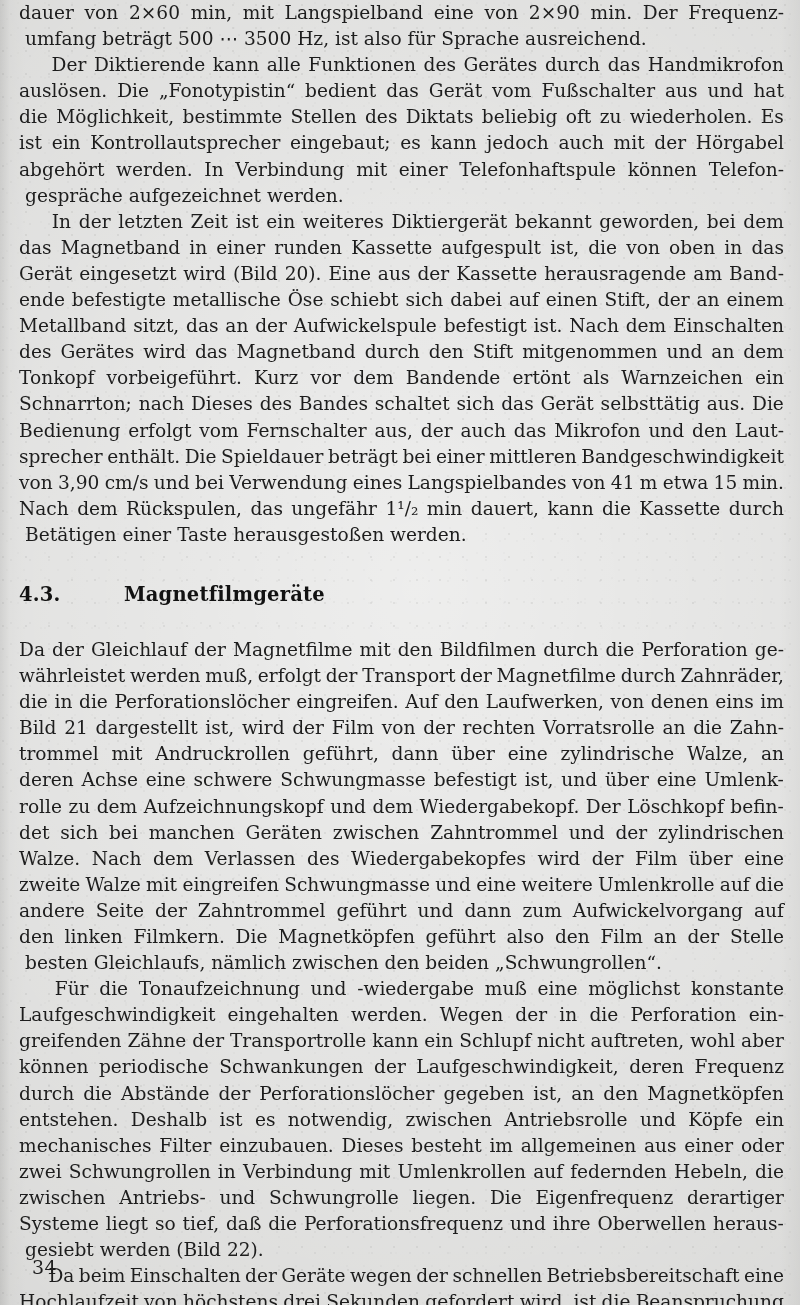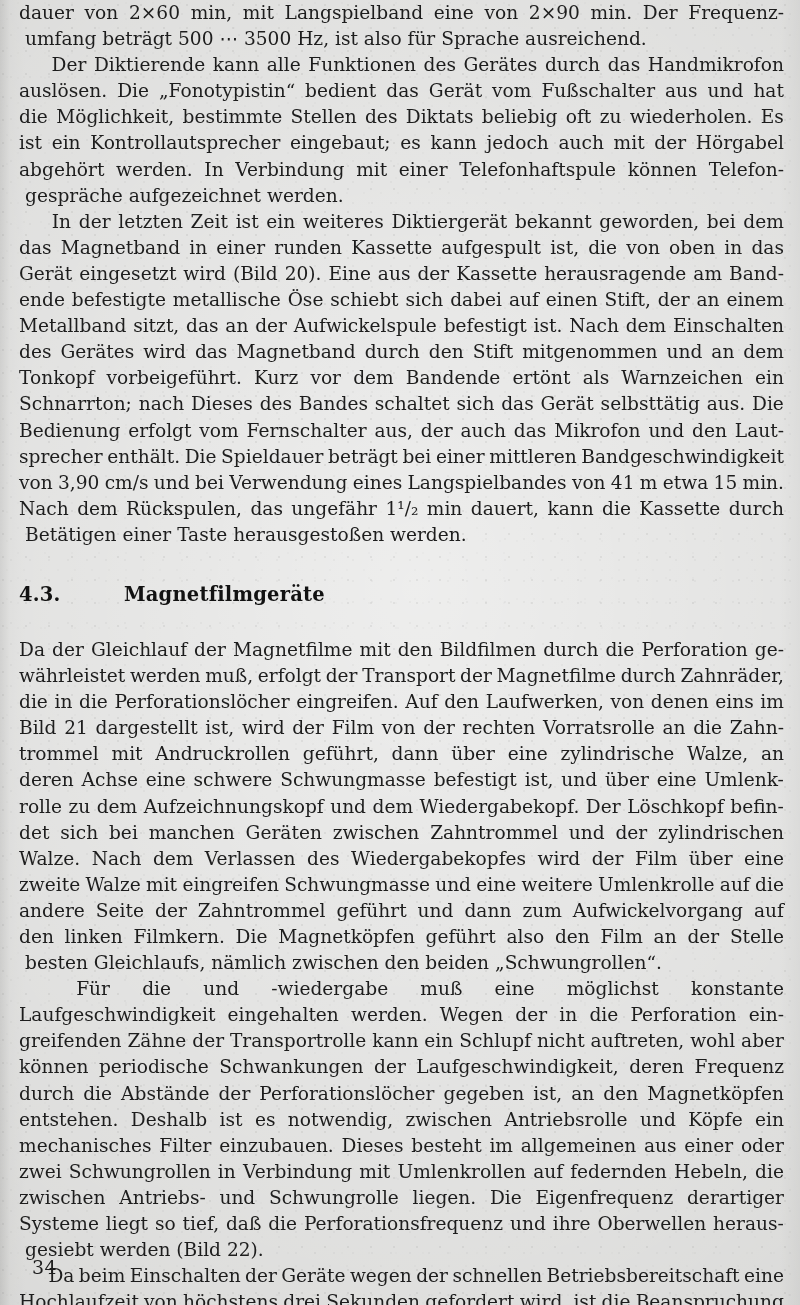--- a/index.html
+++ b/index.html
@@ -141,21 +141,21 @@
           <div class="jline"><i>deren</i><i>Achse</i><i>eine</i><i>schwere</i><i>Schwungmasse</i><i>befestigt</i><i>ist,</i><i>und</i><i>über</i><i>eine</i><i>Umlenk-</i></div>
           <div class="jline"><i>rolle</i><i>zu</i><i>dem</i><i>Aufzeichnungskopf</i><i>und</i><i>dem</i><i>Wiedergabekopf.</i><i>Der</i><i>Löschkopf</i><i>befin-</i></div>
           <div class="jline"><i>det</i><i>sich</i><i>bei</i><i>manchen</i><i>Geräten</i><i>zwischen</i><i>Zahntrommel</i><i>und</i><i>der</i><i>zylindrischen</i></div>
           <div class="jline"><i>Walze.</i><i>Nach</i><i>dem</i><i>Verlassen</i><i>des</i><i>Wiedergabekopfes</i><i>wird</i><i>der</i><i>Film</i><i>über</i><i>eine</i></div>
           <div class="jline"><i>zweite</i><i>Walze</i><i>mit</i><i>eingreifen</i><i>Schwungmasse</i><i>und</i><i>eine</i><i>weitere</i><i>Umlenkrolle</i><i>auf</i><i>die</i></div>
           <div class="jline"><i>andere</i><i>Seite</i><i>der</i><i>Zahntrommel</i><i>geführt</i><i>und</i><i>dann</i><i>zum</i><i>Aufwickelvorgang</i><i>auf</i></div>
           <div class="jline"><i>den</i><i>linken</i><i>Filmkern.</i><i>Die</i><i>Magnetköpfen</i><i>geführt</i><i>also</i><i>den</i><i>Film</i><i>an</i><i>der</i><i>Stelle</i></div>
           <div class="jline ragged"><i>besten Gleichlaufs, nämlich zwischen den beiden „Schwungrollen“.</i></div>
         </div>
         <div class="jblock">
-          <div class="jline"><i style="flex: 0 0 25px;"></i><i>Für</i><i>die</i><i>und</i><i>-wiedergabe</i><i>muß</i><i>eine</i><i>möglichst</i><i>konstante</i></div>
+          <div class="jline"><i style="flex: 0 0 25px;"></i><i>Für</i><i>die</i><i>Tonaufzeichnung</i><i>und</i><i>-wiedergabe</i><i>muß</i><i>eine</i><i>möglichst</i><i>konstante</i></div>
           <div class="jline"><i>Laufgeschwindigkeit</i><i>eingehalten</i><i>werden.</i><i>Wegen</i><i>der</i><i>in</i><i>die</i><i>Perforation</i><i>ein-</i></div>
           <div class="jline"><i>greifenden</i><i>Zähne</i><i>der</i><i>Transportrolle</i><i>kann</i><i>ein</i><i>Schlupf</i><i>nicht</i><i>auftreten,</i><i>wohl</i><i>aber</i></div>
           <div class="jline"><i>können</i><i>periodische</i><i>Schwankungen</i><i>der</i><i>Laufgeschwindigkeit,</i><i>deren</i><i>Frequenz</i></div>
           <div class="jline"><i>durch</i><i>die</i><i>Abstände</i><i>der</i><i>Perforationslöcher</i><i>gegeben</i><i>ist,</i><i>an</i><i>den</i><i>Magnetköpfen</i></div>
           <div class="jline"><i>entstehen.</i><i>Deshalb</i><i>ist</i><i>es</i><i>notwendig,</i><i>zwischen</i><i>Antriebsrolle</i><i>und</i><i>Köpfe</i><i>ein</i></div>
           <div class="jline"><i>mechanisches</i><i>Filter</i><i>einzubauen.</i><i>Dieses</i><i>besteht</i><i>im</i><i>allgemeinen</i><i>aus</i><i>einer</i><i>oder</i></div>
           <div class="jline"><i>zwei</i><i>Schwungrollen</i><i>in</i><i>Verbindung</i><i>mit</i><i>Umlenkrollen</i><i>auf</i><i>federnden</i><i>Hebeln,</i><i>die</i></div>
           <div class="jline"><i>zwischen</i><i>Antriebs-</i><i>und</i><i>Schwungrolle</i><i>liegen.</i><i>Die</i><i>Eigenfrequenz</i><i>derartiger</i></div>
           <div class="jline"><i>Systeme</i><i>liegt</i><i>so</i><i>tief,</i><i>daß</i><i>die</i><i>Perforationsfrequenz</i><i>und</i><i>ihre</i><i>Oberwellen</i><i>heraus-</i></div>
           <div class="jline ragged"><i>gesiebt werden (Bild 22).</i></div>

